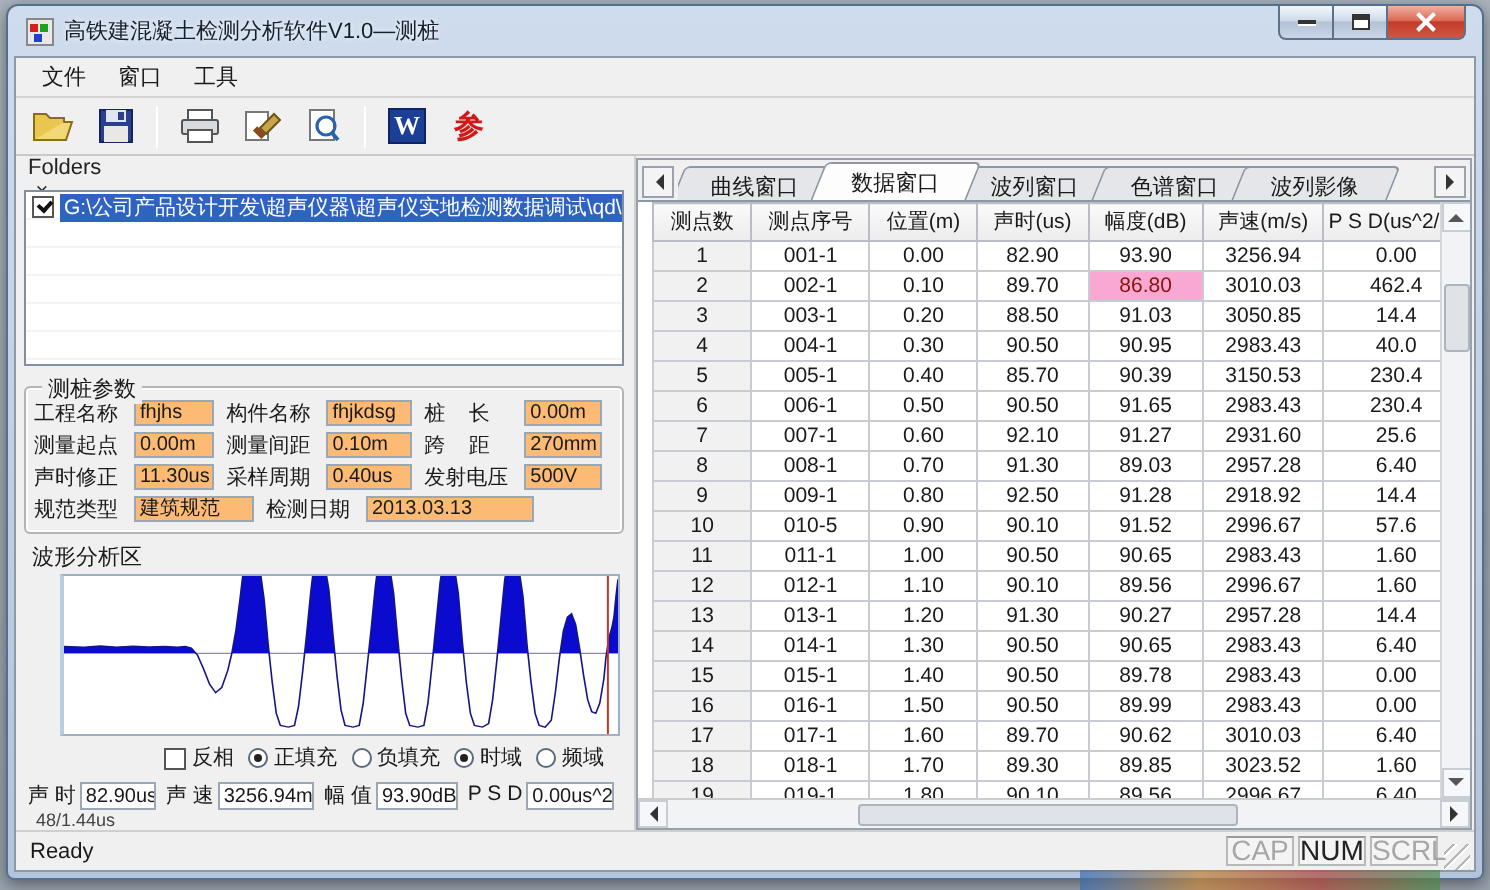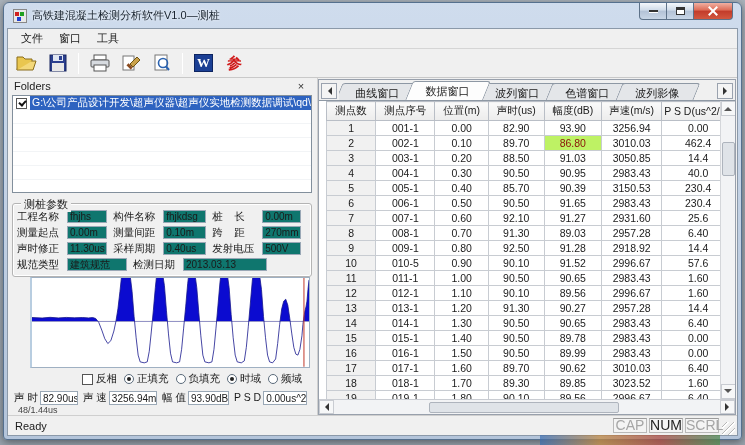--- a/index.html
+++ b/index.html
@@ -50,40 +50,40 @@
     display:flex; align-items:center; justify-content:center; border:1px solid #0d2460; }
   .cn-red { color:#d01818; font-size:15px; font-weight:bold; }
 
   
   .main { flex:1; display:flex; min-height:0; }
   .left-panel { width:306px; display:flex; flex-direction:column; padding:0 2px 0 4px; }
   .splitter { width:4px; background:#f0f0f0; border-right:1px solid #cfcfcf; }
   .right-panel { flex:1; display:flex; flex-direction:column; border:1px solid #98a0ac;
     background:#fff; margin:1px 1px 0 0; min-width:0; }
 
-  .folders-header { height:17px; display:flex; align-items:center; justify-content:space-between;
-    padding:0 4px 0 2px; font-size:11px; color:#222; }
+  .folders-header { height:17px; display:flex; align-items:flex-start; justify-content:space-between;
+    padding:0 4px 0 2px; font-size:11px; color:#222;flex-direction:column; }
   .panel-close { width:14px; height:14px; display:flex; align-items:center; justify-content:center;
     color:#333; font-size:11px; }
   .folders-list { height:100px; background:#fff; border:1px solid #828f9c;
     background-image:repeating-linear-gradient(#fff 0 13px,#f2f4f6 13px 14px); overflow:hidden; }
   .folder-item { display:flex; align-items:center; height:15px; padding-left:3px; gap:3px; }
   .folder-item.selected .path-text { background:#2e63c0; color:#fff; padding:0 2px; }
   .checkbox { width:11px; height:11px; background:#fff; border:1px solid #555; position:relative; flex:none; }
   .checkbox.checked::after { content:""; position:absolute; left:2px; top:1px; width:5px; height:3px;
     border-left:2px solid #111; border-bottom:2px solid #111; transform:rotate(-48deg); }
   .path-text { white-space:nowrap; overflow:hidden; font-size:10.5px; }
 
   
   .groupbox { position:relative; border:1px solid #b4b4b4; border-radius:3px; margin-top:10px;
     padding:6px 4px 4px 4px; box-shadow:inset 0 0 0 1px #fff; }
   .groupbox-title { position:absolute; top:-7px; left:8px; background:#f0f0f0; padding:0 3px; }
   .p-row { display:flex; margin-bottom:2px; }
   .p-lbl { font-size:10.5px; white-space:pre; flex:none; }
-  .p-val { height:13px; background:#0f766e; border:1px solid #9aa8b6; font-size:10px;
+  .p-val { height:13px; background:#fdba74; border:1px solid #9aa8b6; font-size:10px;
     padding:0 2px; line-height:12px; white-space:nowrap; overflow:hidden; margin-right:6px; }
   .w58{width:56px}.w62{width:60px}.w56{width:54px}.w74{width:84px}
   .lblw{width:50px}
 
   .wave-label { margin:4px 0 1px 4px; }
   .wave-box { position:relative; height:92px; background:#fff; border:1px solid #9fb0c2;
     border-left:2px solid #b8cde0; margin-left:18px; margin-right:2px; overflow:hidden; }
   .wave-box svg { display:block; width:100%; height:100%; }
 
   .wave-controls { display:flex; align-items:center; margin:4px 0 2px 70px; gap:7px; font-size:10.5px; }
@@ -115,21 +115,21 @@
   .tab.active { height:19px; background:#fdfdfd; z-index:2; }
   .tab-scroll.right { margin-left:auto; }
 
   .table-wrap { flex:1; position:relative; overflow:hidden; padding-left:7px; background:#fff; }
   table.grid { border-collapse:collapse; table-layout:fixed; }
   table.grid th, table.grid td { border:1px solid #c8ccd2; font-weight:normal; font-size:10.5px;
     height:15px; text-align:center; padding:0 2px; overflow:hidden; white-space:nowrap; }
   table.grid th { height:19px; background:linear-gradient(#fafafa,#ececec);
     border-color:#b9bec6; }
   td.rowhead { background:#f1f1f1; border-color:#c0c4ca; }
-  td.hl { background:#bef264; color:#8a1208; }
+  td.hl { background:#f9a8d4; color:#8a1208; }
 
   .vscroll { position:absolute; top:0; right:0; width:15px; bottom:0; background:#f2f3f5;
     border-left:1px solid #d4d6da; display:flex; flex-direction:column; align-items:center; }
   .vscroll .arrow { width:15px; height:15px; background:#f6f7f8; border:1px solid #c9ccd2;
     display:flex; align-items:center; justify-content:center; }
   .tri-up { width:0; height:0; border:4px solid transparent; border-bottom-color:#555; margin-top:-3px; }
   .tri-down { width:0; height:0; border:4px solid transparent; border-top-color:#555; margin-bottom:-3px; }
   .vthumb { width:13px; height:34px; margin-top:26px; background:#dfe3e8; border:1px solid #aeb4bd; border-radius:2px; }
   .vspacer { flex:1; }
 
@@ -270,20 +270,21 @@
               <span class="p-val w56">500V</span>
             </div>
             <div class="p-row" style="margin-bottom:0">
               <span class="p-lbl lblw">规范类型</span>
               <span class="p-val w62">建筑规范</span>
               <span class="p-lbl lblw">检测日期</span>
               <span class="p-val w74">2013.03.13</span>
             </div>
           </div>
 
+          <div class="wave-label">波形分析区</div>
           <div class="wave-box">
             <svg viewBox="0 0 274 92" preserveAspectRatio="none">
               <defs>
                   <clipPath id="upperclip">
                     <rect id="clip-rect" x="0" y="0" width="274" height="45"></rect>
                   </clipPath>
                 </defs>
               <line id="baseline" x1="0" x2="274" y1="45" y2="45" stroke="#8a8a8a" stroke-width="0.6"></line>
               <polygon id="wave-fill" clip-path="url(#upperclip)" points="0,45 0,41 10,41.5 18,40.8 26,41.4 34,40.9 42,41.3 50,41 56,41.4 60,41 63,42 66,46 69,54 72,63 75,68 78,65 81,55 83,45 85,32 87,14 89,-6 93,-12 96,-12 99,14 101,40 103,62 105,80 107,87 111,88 114,87 116,76 118,56 120,34 122,10 124,-10 128,-13 131,8 133,34 135,58 137,78 139,87 143,88 146,87 148,74 150,52 152,30 154,6 156,-12 160,-13 163,10 165,36 167,60 169,80 171,87 175,88 178,87 180,74 182,52 184,28 186,4 188,-12 192,-13 195,10 197,38 199,62 201,80 203,87 207,88 210,86 212,72 214,50 216,26 218,2 220,-10 224,-12 227,12 229,40 231,62 233,80 235,87 238,88 241,84 243,68 245,48 247,32 249,24 251,22 253,28 255,42 257,58 259,72 261,79 263,80 265,74 267,60 268,48 269,40 270,34 271,30 272,24 273,12 274,2 274,45" fill="#0b0bd0"></polygon>
               <polyline id="wave-line" fill="none" stroke-width="0.8" points="0,41 10,41.5 18,40.8 26,41.4 34,40.9 42,41.3 50,41 56,41.4 60,41 63,42 66,46 69,54 72,63 75,68 78,65 81,55 83,45 85,32 87,14 89,-6 93,-12 96,-12 99,14 101,40 103,62 105,80 107,87 111,88 114,87 116,76 118,56 120,34 122,10 124,-10 128,-13 131,8 133,34 135,58 137,78 139,87 143,88 146,87 148,74 150,52 152,30 154,6 156,-12 160,-13 163,10 165,36 167,60 169,80 171,87 175,88 178,87 180,74 182,52 184,28 186,4 188,-12 192,-13 195,10 197,38 199,62 201,80 203,87 207,88 210,86 212,72 214,50 216,26 218,2 220,-10 224,-12 227,12 229,40 231,62 233,80 235,87 238,88 241,84 243,68 245,48 247,32 249,24 251,22 253,28 255,42 257,58 259,72 261,79 263,80 265,74 267,60 268,48 269,40 270,34 271,30 272,24 273,12 274,2" stroke="#14148c"></polyline>

